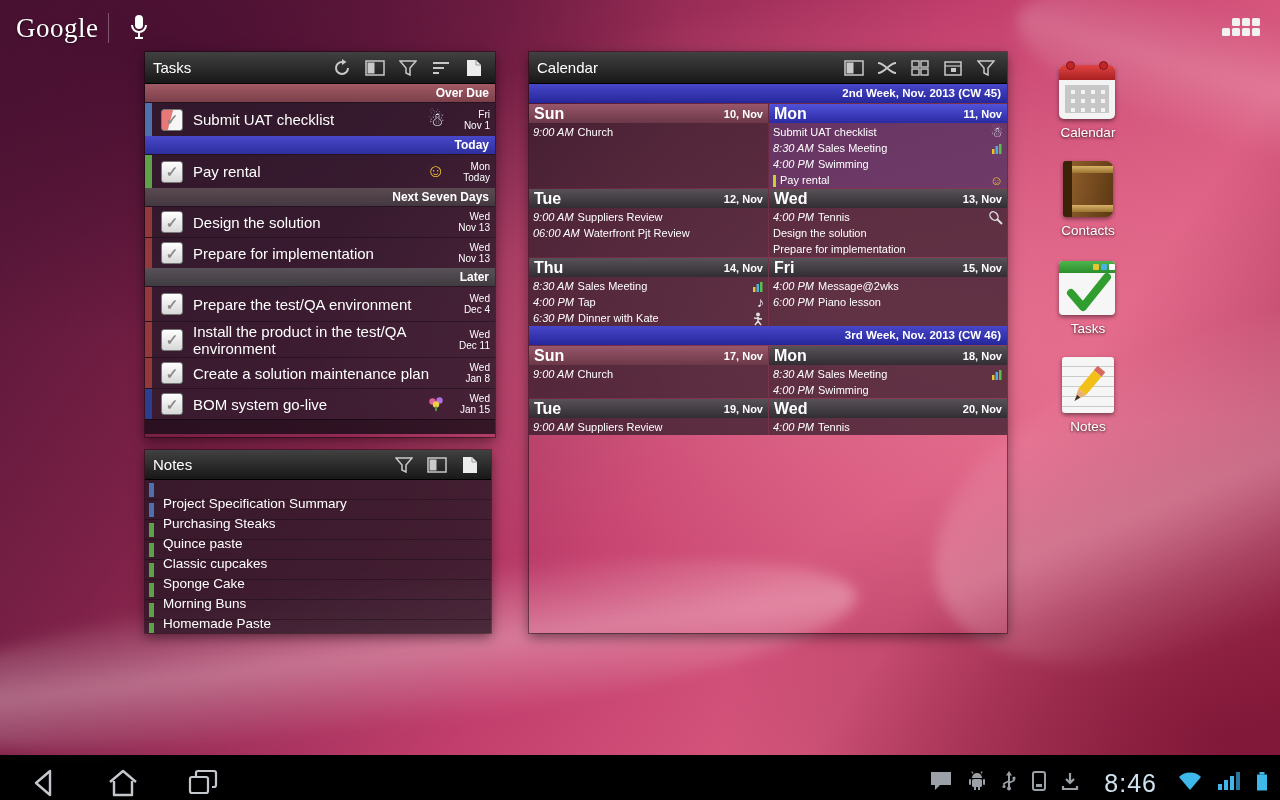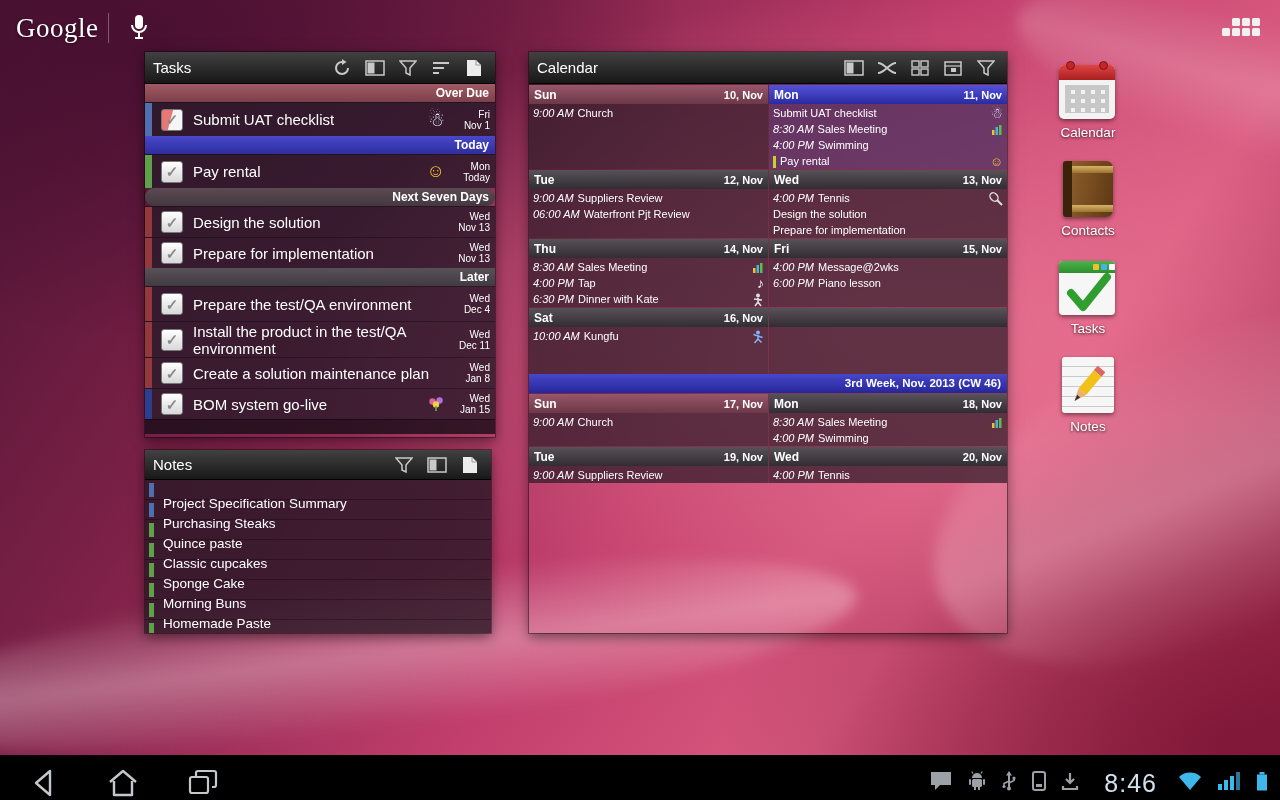--- a/index.html
+++ b/index.html
@@ -38,21 +38,21 @@
     padding:0 8px; color:#fff; font-size:15px; border-bottom:1px solid #000; }
   .widget-header .spacer { flex:1; }
   .hicon { width:26px; height:24px; margin-left:7px; display:flex; align-items:center; justify-content:center; }
   .hicon svg { display:block; }
 
   
   #tasks-widget { left:145px; top:52px; width:350px; height:385px; }
   .tgroup { height:18px; line-height:18px; text-align:right; padding-right:6px; font-size:12px; font-weight:bold; color:#fff; }
   .g-overdue { background:linear-gradient(#a05a64,#7c404a); }
   .g-today   { background:linear-gradient(#4848ca,#2e2e9e); }
-  .g-week    { background:linear-gradient(#5c4a52,#443840);border-radius:9px; }
+  .g-week    { background:linear-gradient(#5c4a52,#443840); }
   .g-later   { background:linear-gradient(#585258,#403b41); }
   .trow { display:flex; align-items:center; background:rgba(42,26,42,0.80); border-top:1px solid rgba(0,0,0,0.3); }
   .h34 { min-height:34px; } .h31 { min-height:31px; } .h35 { min-height:35px; } .h36 { min-height:36px; }
   .tbar { width:7px; align-self:stretch; flex:none; }
   .bar-blue { background:#4f6fae; } .bar-green { background:#5fa04a; }
   .bar-maroon { background:#93393c; } .bar-navy { background:#2c3e90; }
   .cb { width:22px; height:22px; flex:none; margin:0 10px 0 9px; border-radius:3px; border:1px solid #777;
     background:linear-gradient(#ffffff,#d8d8d8); display:flex; align-items:center; justify-content:center; }
   .cb .tick { color:#8a8a8a; font-size:15px; font-weight:bold; line-height:1; }
   .cb-red { background:linear-gradient(105deg,#e87878 0 42%,#f6f6f6 46%); }
@@ -73,21 +73,21 @@
 
   
   #calendar-widget { left:529px; top:52px; width:478px; height:581px; }
   .week-bar { height:19px; line-height:19px; text-align:right; padding-right:6px; font-size:11.5px; font-weight:bold;
     color:#fff; background:linear-gradient(#4747c9,#26269b); }
   .cal-row { display:flex; border-top:1px solid rgba(0,0,0,0.4); }
   .cal-cell { width:239px; display:flex; flex-direction:column; }
   .cal-cell + .cal-cell { border-left:1px solid rgba(0,0,0,0.45); }
   .cell-head { height:19px; flex:none; display:flex; justify-content:space-between; align-items:center; padding:0 5px;
     color:#fff; font-weight:bold; }
-  .cell-head .dn { font-size:12px; } .cell-head .dd { font-size:11px; }
+  .cell-head .dn { font-size:16px; } .cell-head .dd { font-size:11px; }
   .ch-sun   { background:linear-gradient(#98566a,#6c3848); }
   .ch-today { background:linear-gradient(#5252da,#2a2aa2); }
   .ch-norm  { background:linear-gradient(#585258,#312d33); }
   .cell-body { flex:1; background:rgba(46,28,40,0.72); padding-top:1px; overflow:hidden; }
   .cell-body.today-body { background:rgba(64,44,92,0.70); }
   .r-tall .cell-body { height:87px; }
   .ev { display:flex; align-items:center; gap:4px; color:#fff; font-size:11px; line-height:15px; padding:1px 4px 0 4px; }
   .ev-t { white-space:nowrap;font-style:italic; } .ev-n { white-space:nowrap; overflow:hidden; text-overflow:ellipsis; }
   .ev-ic { margin-left:auto; display:flex; align-items:center; padding-left:3px; flex:none; }
   .ev-bar { width:3px; height:12px; flex:none; }
@@ -395,20 +395,21 @@
             <rect x="7" y="8" width="5" height="4" fill="#c9c9c9"></rect>
           </svg>
         </span>
       <span class="hicon">
           <svg width="18" height="16">
             <path d="M1 1 H17 L11 8 V15 L7 13 V8 Z" fill="none" stroke="#c9c9c9" stroke-width="1.5"></path>
           </svg>
         </span>
     </div>
 
+    <div class="week-bar">2nd Week, Nov. 2013 (CW 45)</div>
 
     <div class="cal-row r-tall">
       <div class="cal-cell">
         <div class="cell-head ch-sun">
           <span class="dn">Sun</span>
           <span class="dd">10, Nov</span>
         </div>
         <div class="cell-body">
           <div class="ev">
               <span class="ev-t">9:00 AM</span>
@@ -539,44 +540,20 @@
               <span class="ev-n">Message@2wks</span>
             </div>
           <div class="ev">
               <span class="ev-t">6:00 PM</span>
               <span class="ev-n">Piano lesson</span>
             </div>
         </div>
       </div>
     </div>
 
-    <div class="cal-row" style="height:67px;">
-      <div class="cal-cell">
-        <div class="cell-head ch-norm">
-          <span class="dn">Sat</span>
-          <span class="dd">16, Nov</span>
-        </div>
-        <div class="cell-body">
-          <div class="ev">
-              <span class="ev-t">10:00 AM</span>
-              <span class="ev-n">Kungfu</span>
-              <span class="ev-ic">
-                <svg width="12" height="14">
-                  <circle cx="6" cy="2.5" r="2" fill="#7db4ff"></circle>
-                  <path d="M6 5 V9 M1.5 4.5 L10.5 7.5 M6 9 L2.5 13 M6 9 L9.5 12.5" stroke="#7db4ff" stroke-width="1.5" fill="none"></path>
-                </svg>
-              </span>
-            </div>
-        </div>
-      </div>
-      <div class="cal-cell">
-        <div class="cell-head ch-norm"></div>
-        <div class="cell-body"></div>
-      </div>
-    </div>
 
     <div class="week-bar">3rd Week, Nov. 2013 (CW 46)</div>
 
     <div class="cal-row r-tall">
       <div class="cal-cell">
         <div class="cell-head ch-sun">
           <span class="dn">Sun</span>
           <span class="dd">17, Nov</span>
         </div>
         <div class="cell-body">

